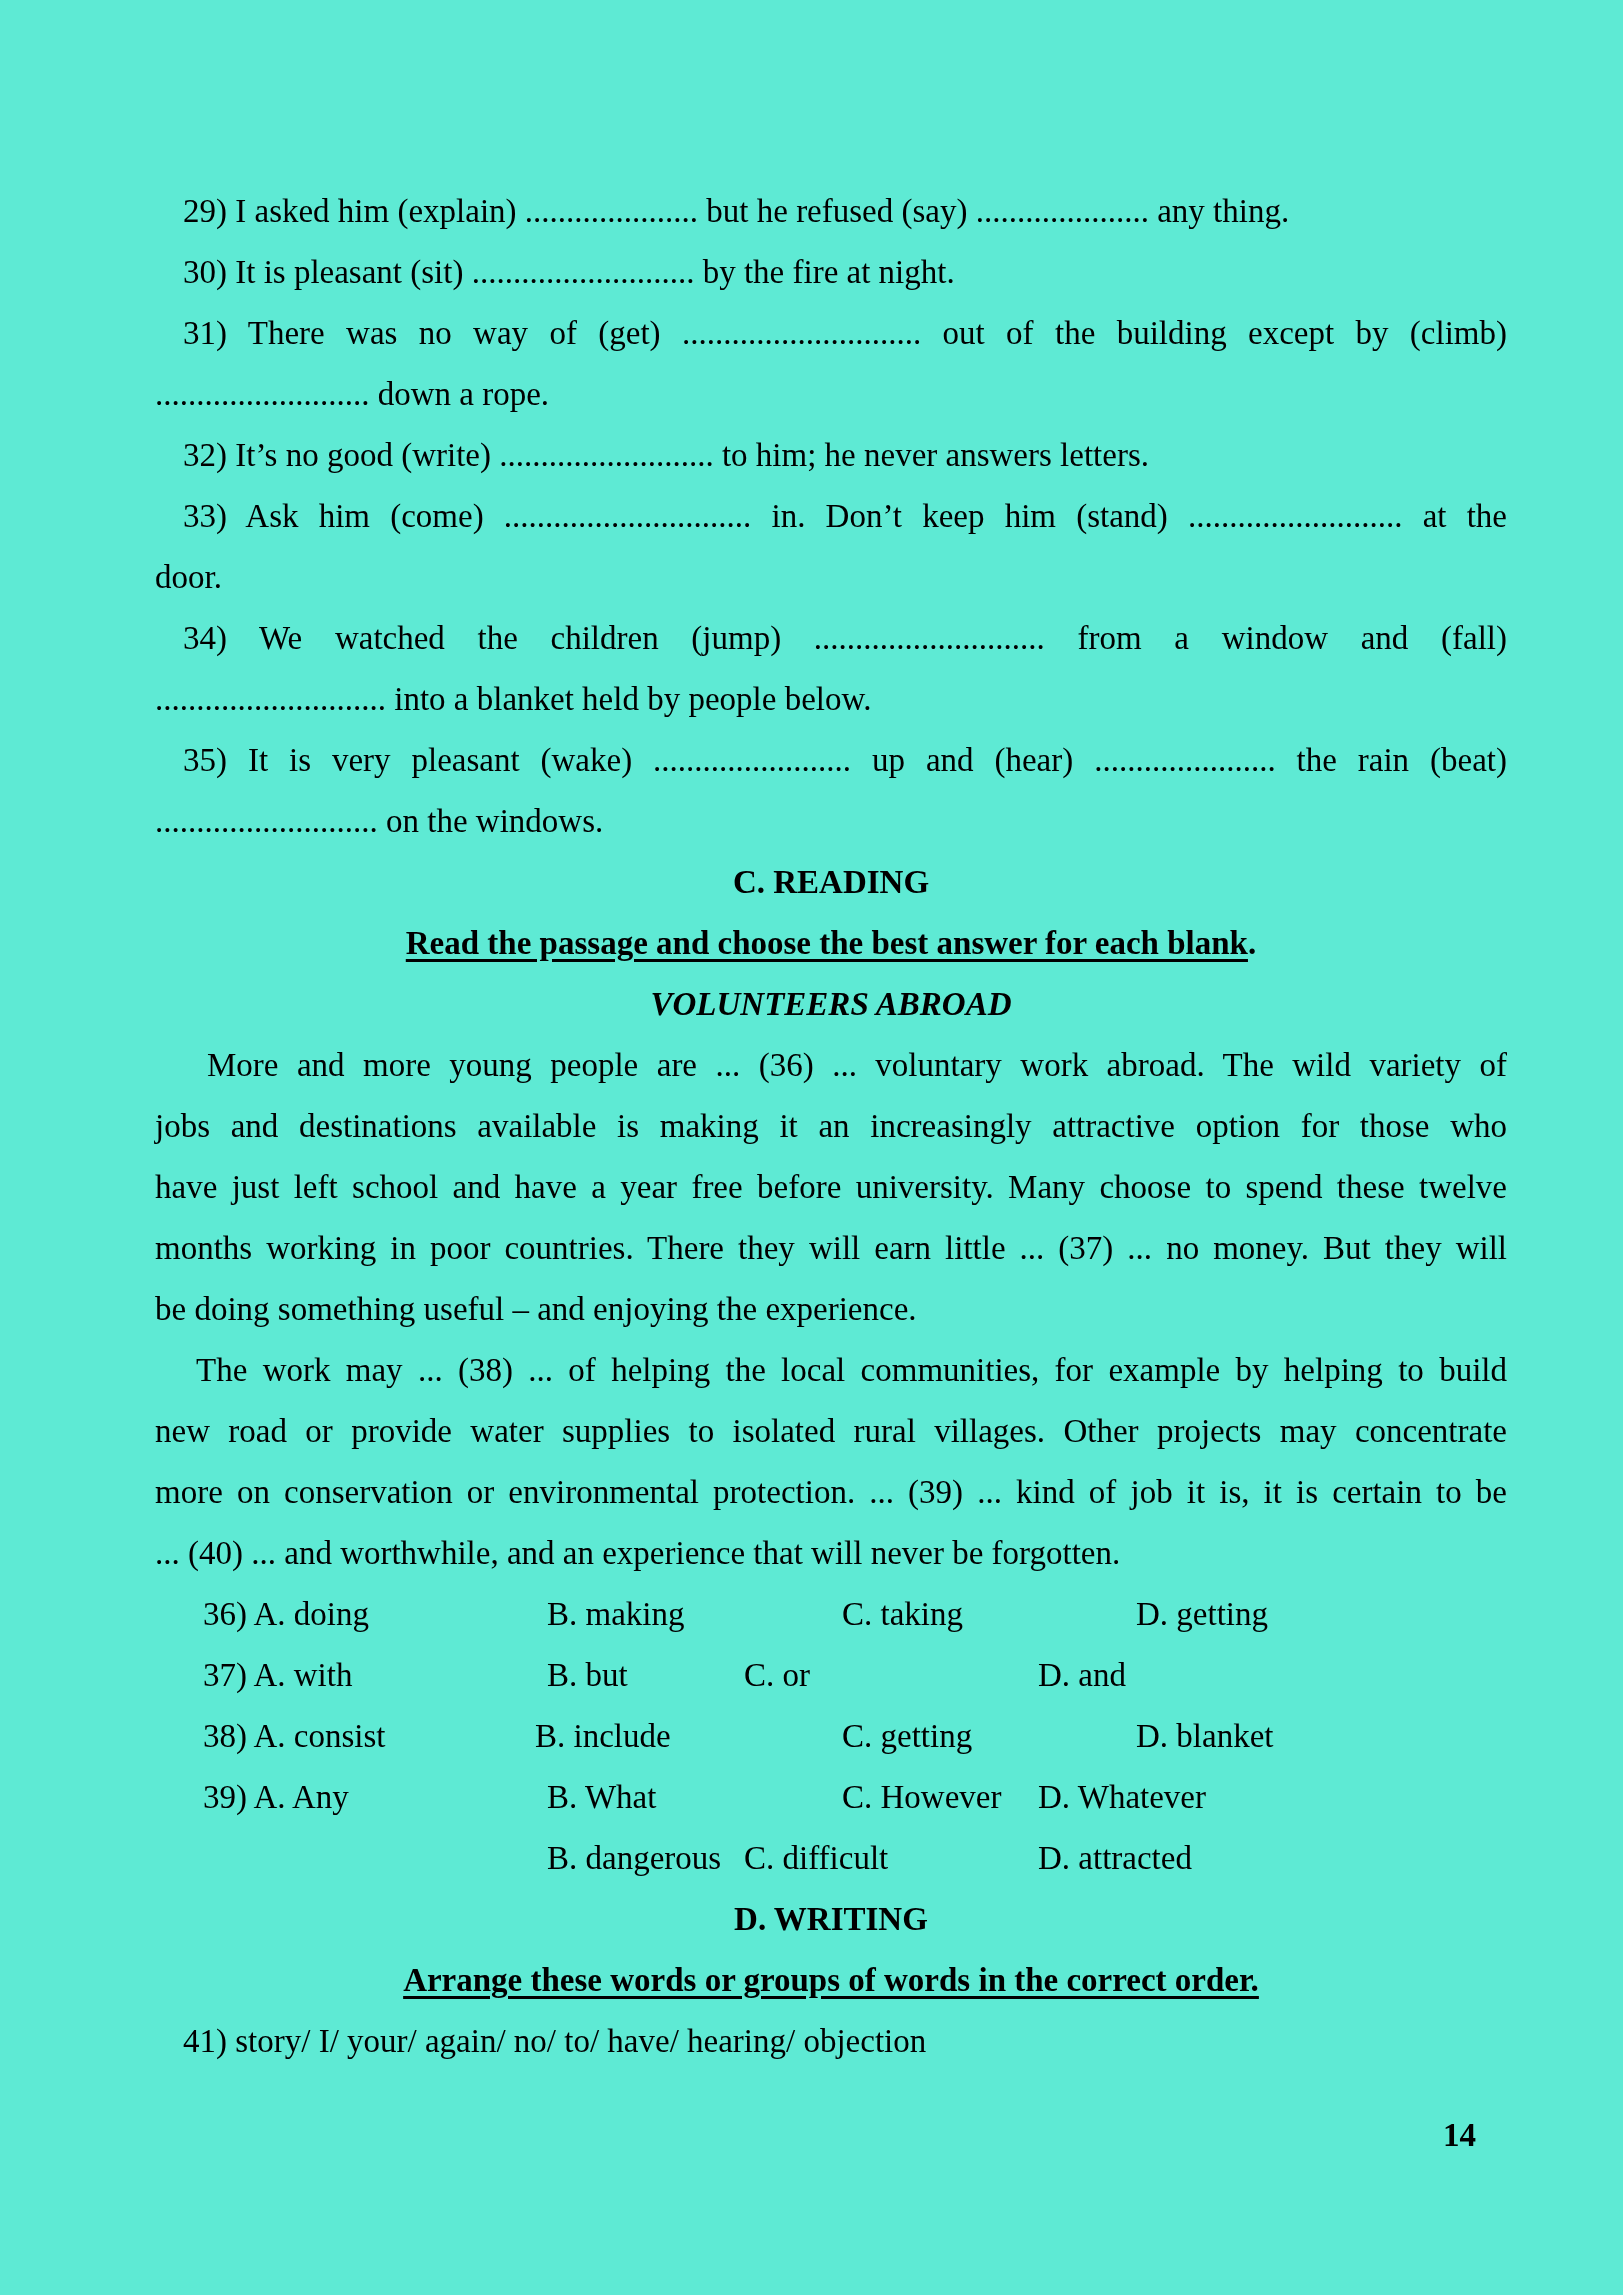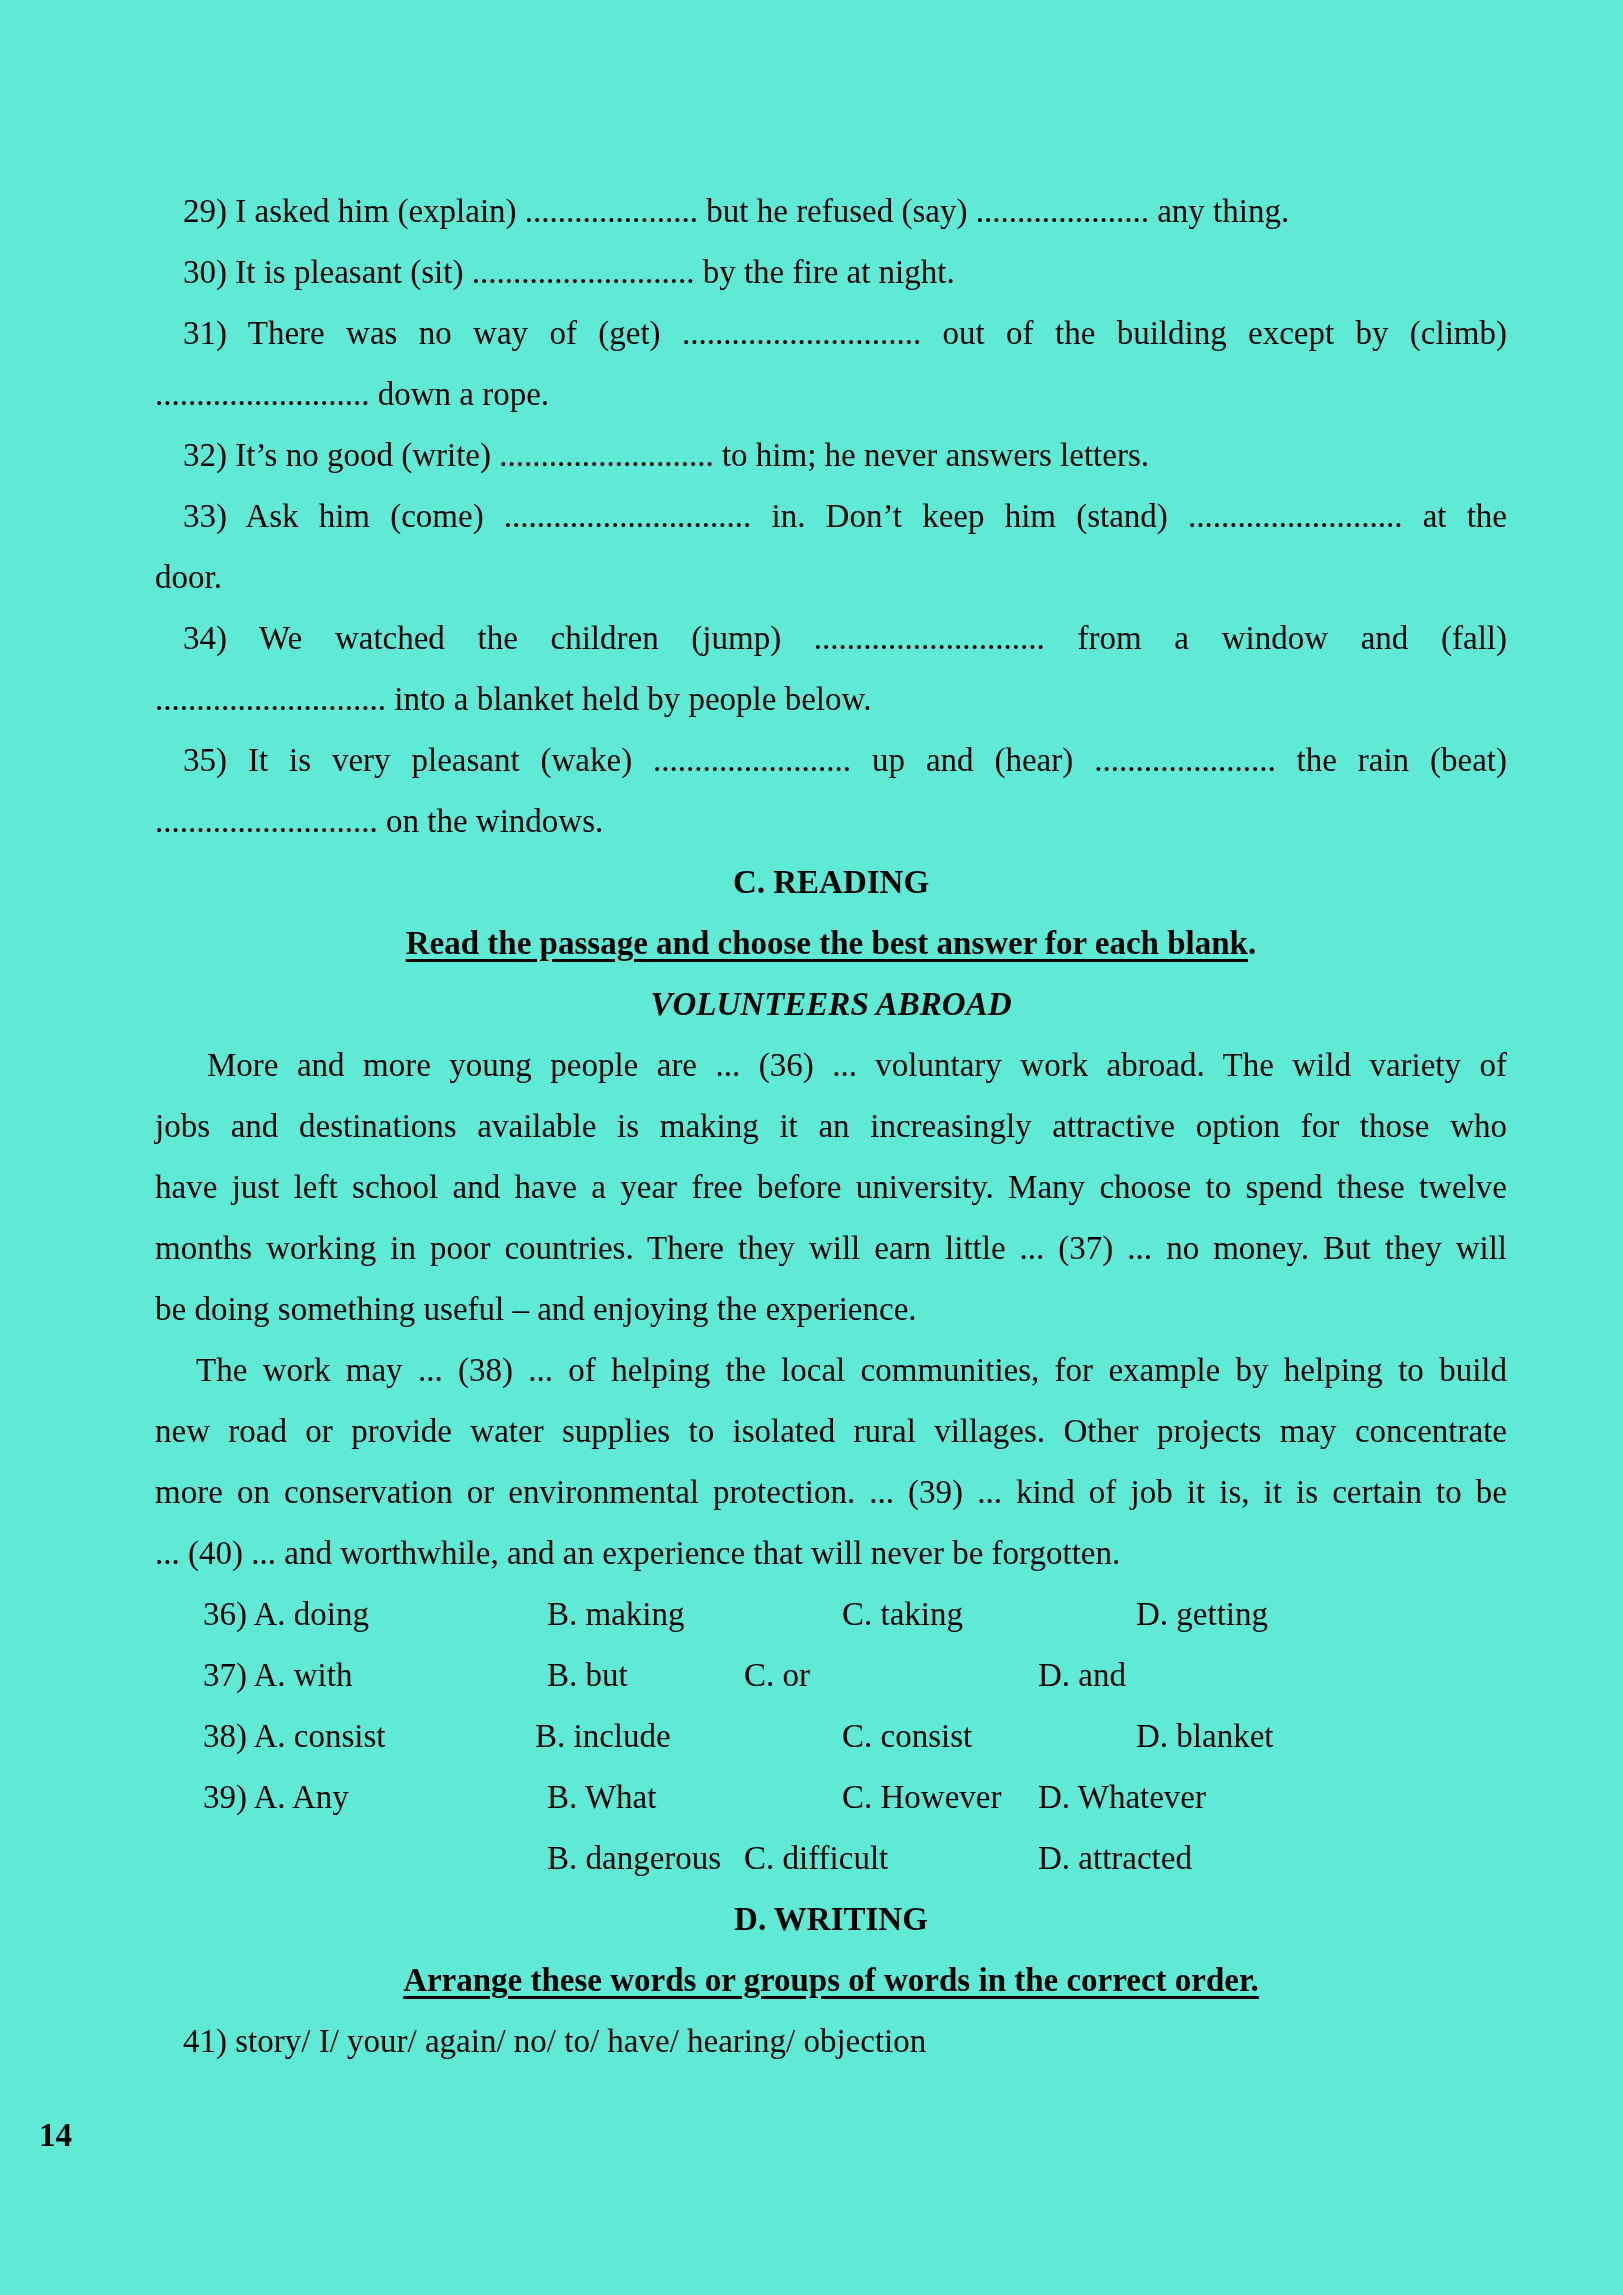--- a/index.html
+++ b/index.html
@@ -16,21 +16,21 @@
   .just { text-align: justify; text-align-last: justify; white-space: normal; }
   .ind { padding-left: 28px; }
   .para-ind { padding-left: 52px; }
   .p2-ind { padding-left: 41px; }
   .bold { font-weight: bold; text-align: center; }
   .ul { text-decoration: underline; text-decoration-thickness: 3.3px; text-underline-offset: 5.2px; }
   .title { text-align: center; font-weight: bold; font-style: italic; }
   .choices { position: relative; height: 61px; }
   .choices span { position: absolute; top: 0; white-space: nowrap; }
   .pageno {
-    position: absolute; left: 0; width: 1476px; top: 2117px; text-align: left;
+    position: absolute; left: 0; width: 1476px; top: 2117px; text-align: right;
     font-family: "Liberation Serif", "DejaVu Serif", serif; font-weight: bold; font-size: 33px;
     padding-left: 39px; box-sizing: border-box;
   }
 </style>
 </head>
 <body>
 
 <div class="page">
   <div class="col">
 
@@ -87,21 +87,21 @@
       </div>
       <div class="choices">
         <span style="left:48px">37) A. with</span>
         <span style="left:392px">B. but</span>
         <span style="left:589px">C. or</span>
         <span style="left:883px">D. and</span>
       </div>
       <div class="choices">
         <span style="left:48px">38) A. consist</span>
         <span style="left:380px">B. include</span>
-        <span style="left:687px">C. consist</span>
+        <span style="left:687px">C. getting</span>
         <span style="left:981px">D. blanket</span>
       </div>
       <div class="choices">
         <span style="left:48px">39) A. Any</span>
         <span style="left:392px">B. What</span>
         <span style="left:687px">C. However</span>
         <span style="left:883px">D. Whatever</span>
       </div>
       <div class="choices">
         <span style="left:392px">B. dangerous</span>

